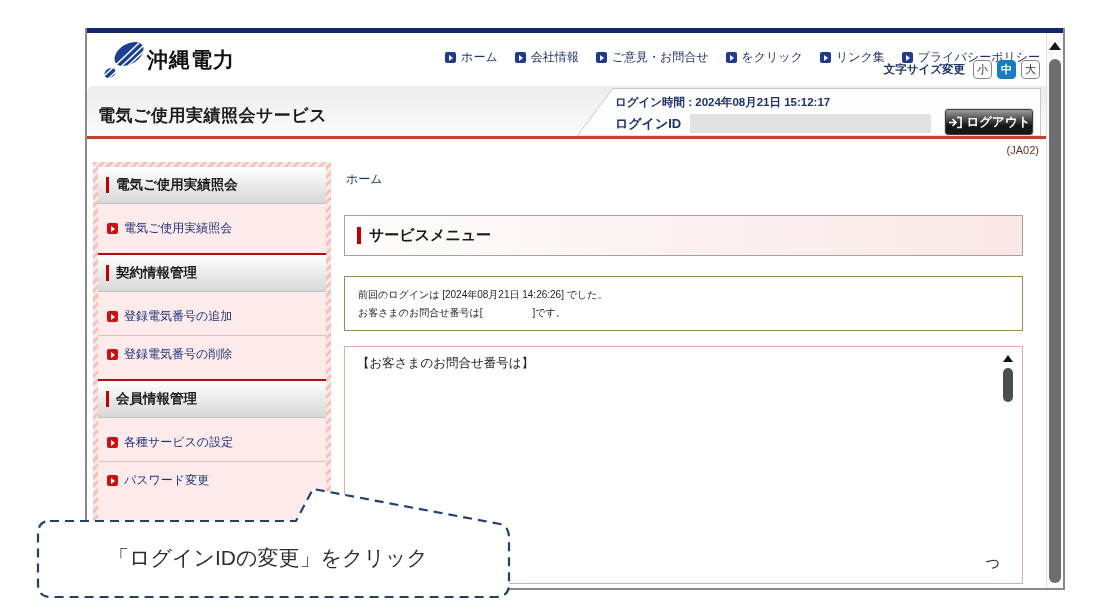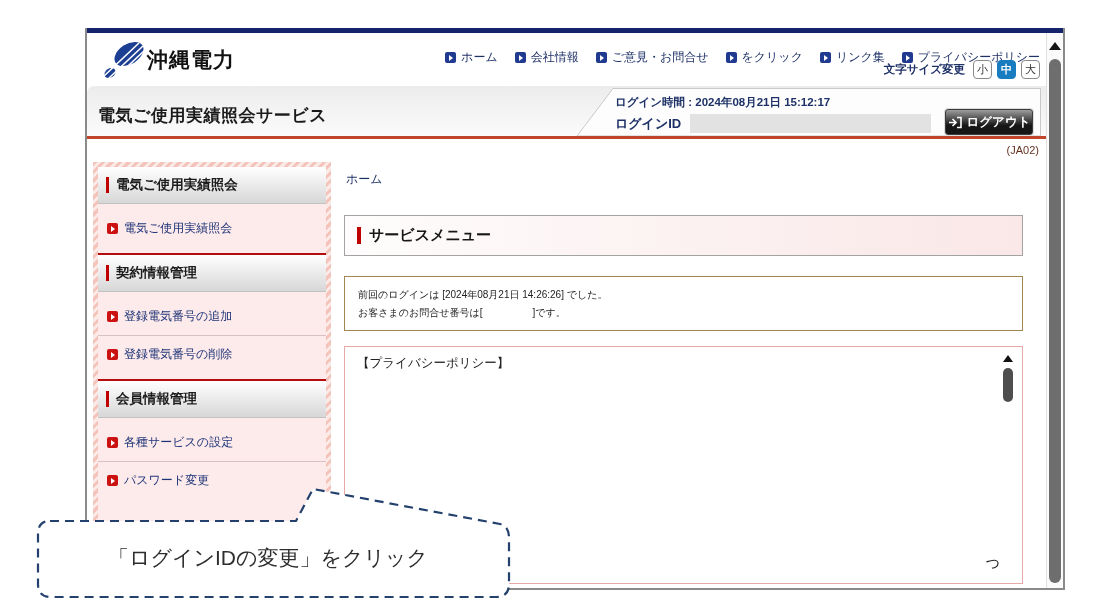--- a/index.html
+++ b/index.html
@@ -222,21 +222,21 @@
     <span class="breadcrumb">ホーム</span>
     <div class="svc-box">
       <span class="bar"></span>
       <span class="txt">サービスメニュー</span>
     </div>
     <div class="info-box">
       <div>前回のログインは [2024年08月21日 14:26:26] でした。</div>
       <div>お客さまのお問合せ番号は[　　　　　]です。</div>
     </div>
     <div class="notice-box">
-      <div class="notice-title">【プライバシーポリシー】</div>
+      <div class="notice-title">【お客さまのお問合せ番号は】</div>
       <div class="inner-scroll">
         <span class="up-arrow"></span>
         <span class="inner-thumb"></span>
       </div>
       <span class="partial-char">つ</span>
     </div>
   </div>
 
   <div class="scrollbar">
     <span class="sb-up"></span>

